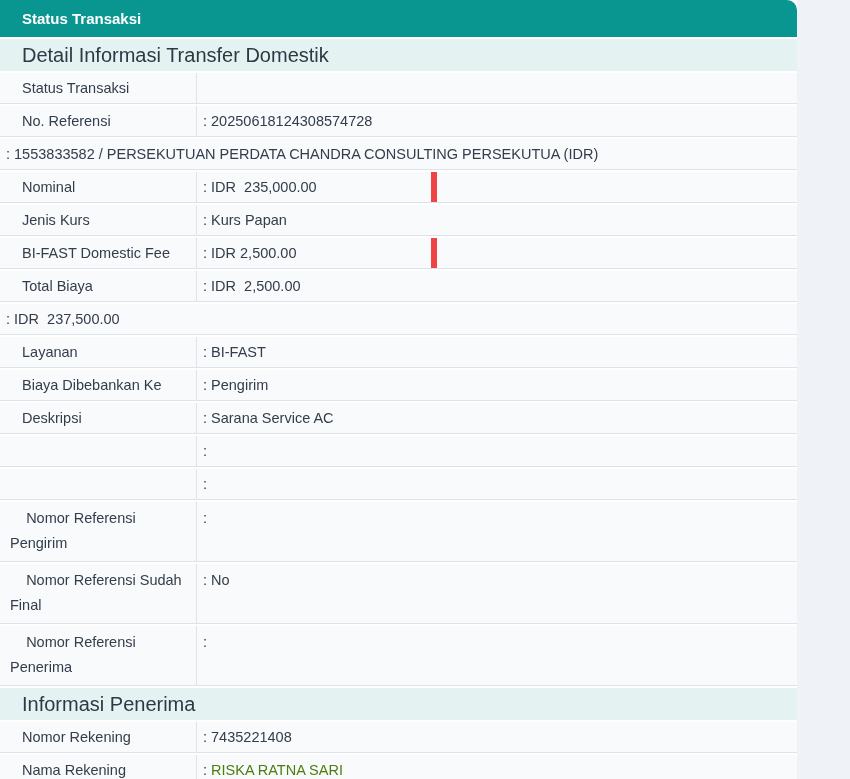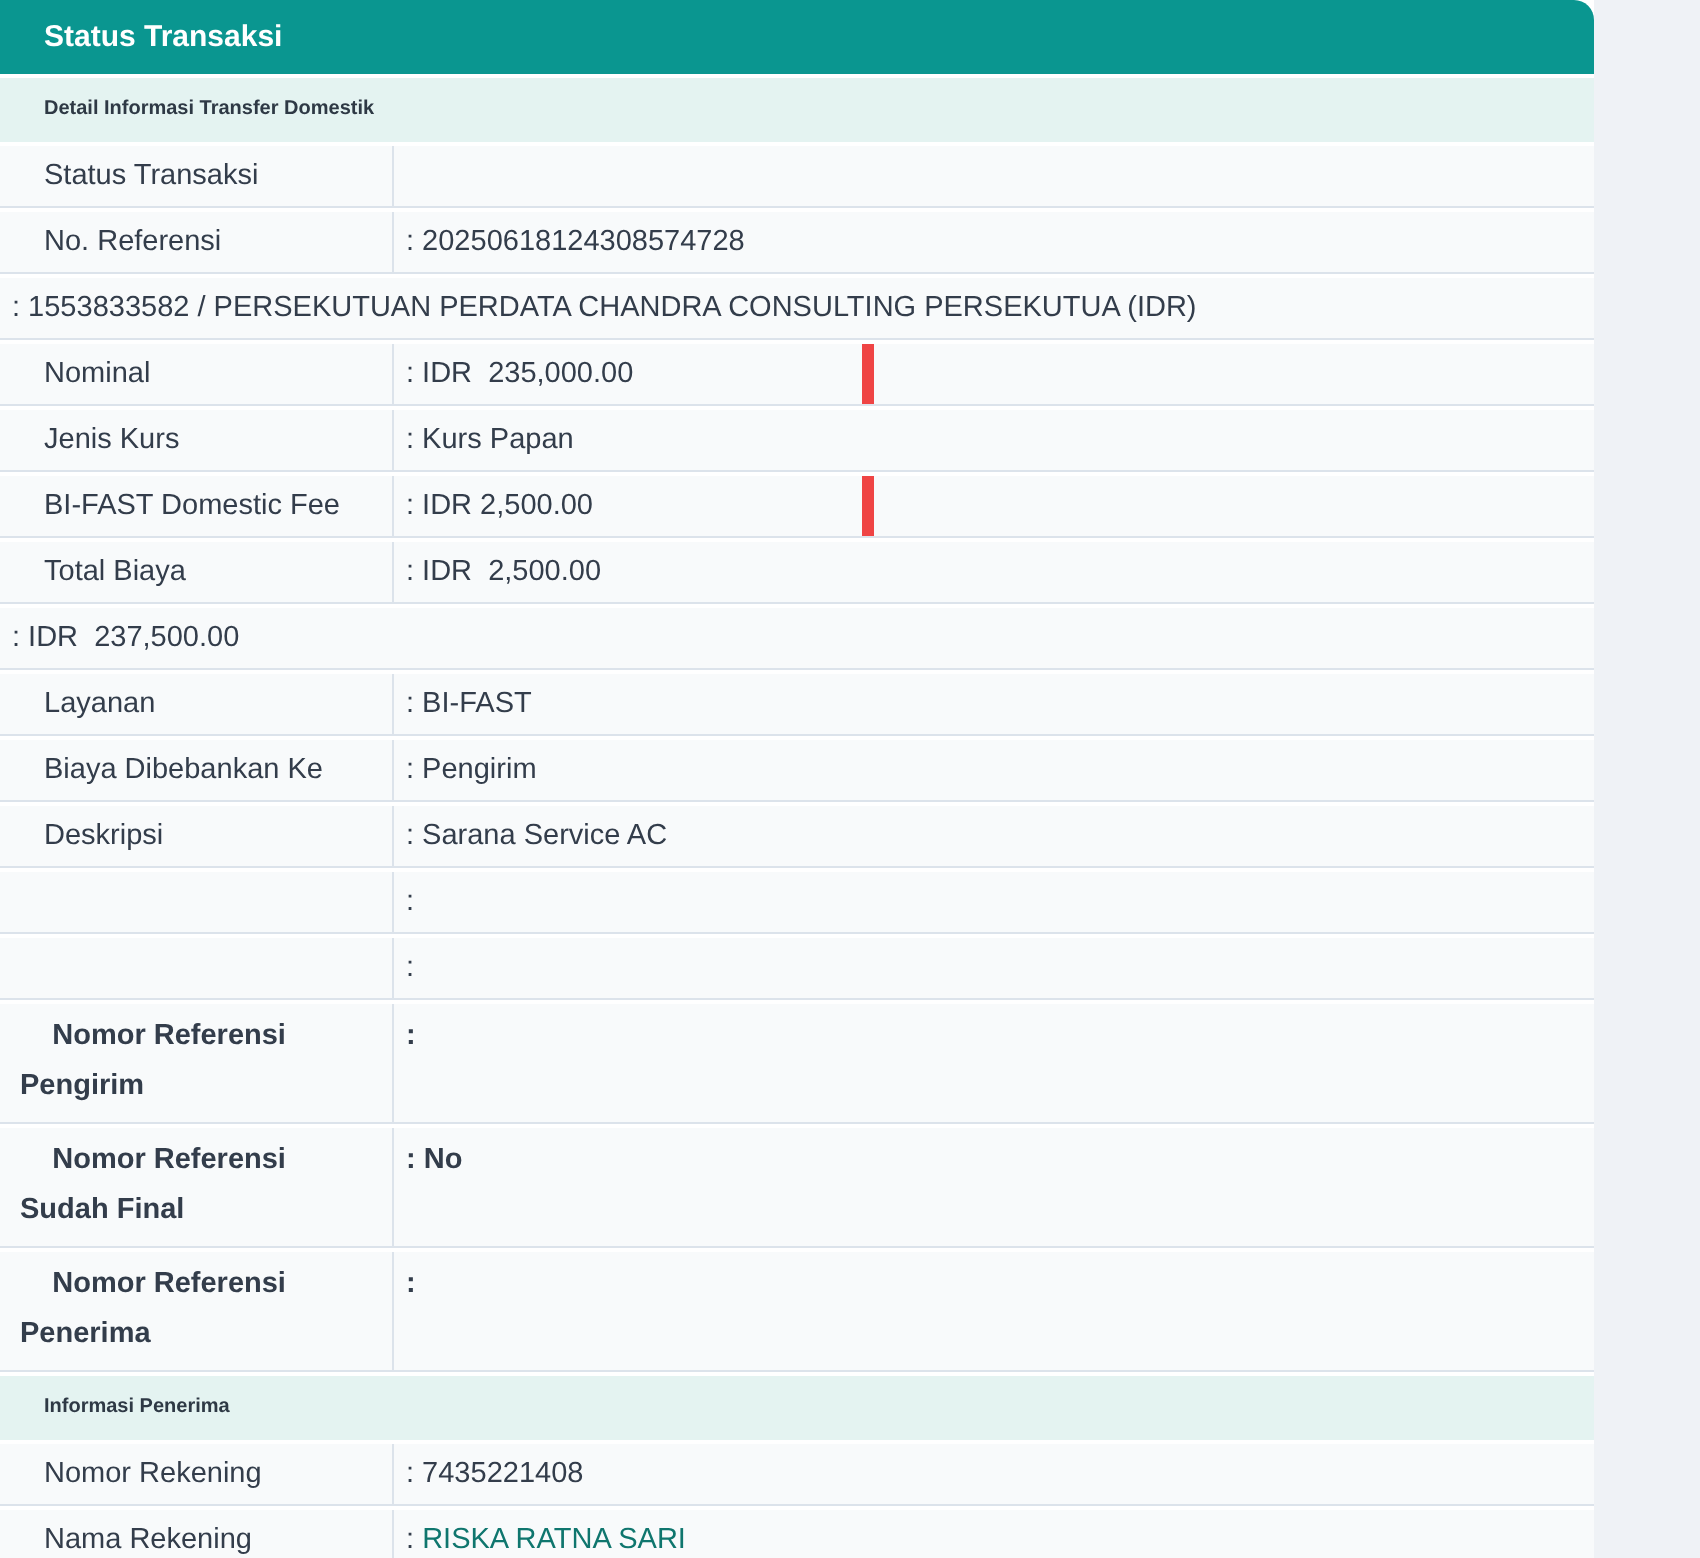--- a/index.html
+++ b/index.html
@@ -24,22 +24,22 @@
     border-radius: 0 10px 0 0;
     color: #ffffff;
     font-weight: bold;
     font-size: 15px;
   }
   .section-title {
     background: #e4f3f1;
     height: 32px;
     line-height: 32px;
     padding-left: 22px;
-    font-weight: bold;
-    font-size: 10px;
+    font-weight: normal;
+    font-size: 20px;
     color: #2e3945;
     margin: 2px 0;
   }
   .row {
     display: flex;
     align-items: stretch;
     background: #f8fafb;
     border-bottom: 1px solid #dce3eb;
     margin-bottom: 2px;
     min-height: 30px;
@@ -63,24 +63,23 @@
     width: 240px;
     border-right: 6px solid #ef4444;
   }
   .row .filler { display: none; }
   .row.split .filler { display: block; flex: 1; }
   .row.tall { min-height: 52px; }
   .row.tall .label,
   .row.tall .value {
     line-height: 25px;
     padding-top: 4px;
-    font-weight: bold;
   }
   .row.tall .label { padding-left: 10px; }
-  .val-red { color: #0f766e; }
+  .val-red { color: #4d7c0f; }
 </style>
 </head>
 <body>
 
 <div class="page">
   <div class="panel">
     <div class="main-header">
       <span>Status Transaksi</span>
     </div>
     <div id="sections">

